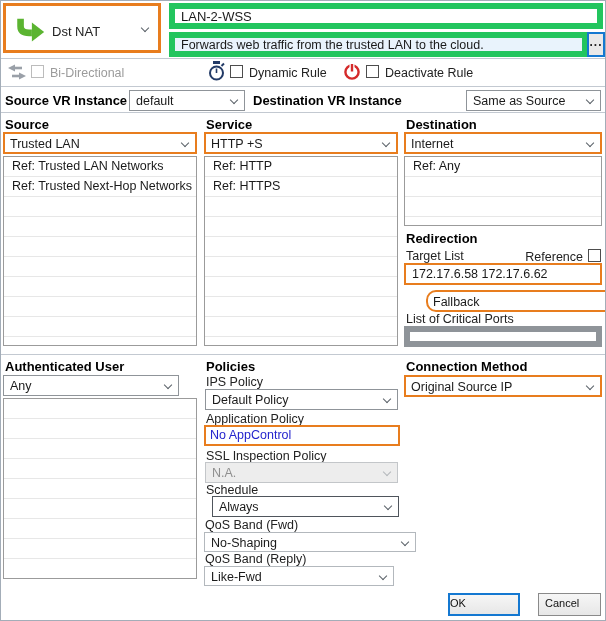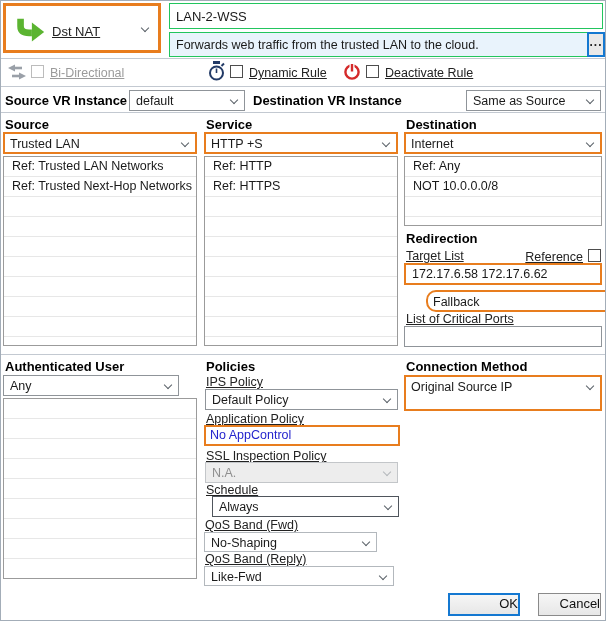--- a/index.html
+++ b/index.html
@@ -4,21 +4,21 @@
 <style>
   * { margin:0; padding:0; box-sizing:border-box; }
   body { font-family:"Liberation Sans","DejaVu Sans",sans-serif; background:#d6d6d6; }
   .dialog {
     position:relative; width:606px; height:621px; background:#fff;
     border:1px solid #a3adb8; overflow:hidden;
     font-size:12.5px; color:#1a1a1a;
   }
   .abs { position:absolute; }
   .bold { font-weight:bold; font-size:13px; color:#000; }
-  .lbl { font-size:12.5px; color:#222;text-decoration:underline; }
+  .lbl { font-size:12.5px; color:#222; }
   .sep { position:absolute; left:0; width:606px; height:1px; background:#c3c9d1; }
 
   .combo {
     position:absolute; background:#fff; border:1px solid #8f9499;
     line-height:18px; padding:1px 20px 1px 6px; white-space:nowrap; overflow:hidden;
   }
   .combo.orange { border:2px solid #e87d1e; padding-left:5px; }
   .combo.dark { border:1px solid #4f555c; }
   .combo.lite { border:1px solid #b3b8bd; }
   .combo.disabled { background:#ededed; color:#8f8f8f; border:1px solid #c3c6c9; }
@@ -30,35 +30,35 @@
   .combo.disabled .chev { border-color:#b4b8bc; }
 
   .listbox {
     position:absolute; background:#fff; border:1px solid #9b9b9b;
     background-image:repeating-linear-gradient(to bottom,#fff 0px,#fff 19px,#e7e7e7 19px,#e7e7e7 20px);
     overflow:hidden;
   }
   .listbox .row { height:20px; line-height:19px; padding-left:8px; white-space:nowrap; }
 
   .field {
-    position:absolute; background:#fff; border:1px solid #22c55e;
+    position:absolute; background:#fff; border:6px solid #22c55e;
     font-family:"Liberation Sans","DejaVu Sans",sans-serif; font-size:12.5px;
     padding:0 6px; color:#1a1a1a;
   }
   .field.orange { border:2px solid #e87d1e; }
   input.field { outline:none; }
 
   .checkbox {
     position:absolute; width:13px; height:13px; background:#fff; border:1px solid #4d4d4d;
   }
   .checkbox.disabled { border:1px solid #bcbcbc; }
 
   .btn {
     position:absolute; background:linear-gradient(#f6f6f6,#e7e7e7); border:1px solid #8a8a8a;
-    text-align:right; font-size:13px; color:#111; line-height:19px;
+    text-align:left; font-size:11px; color:#111; line-height:19px;
   }
   .btn.primary { border:2px solid #1478d1; line-height:17px; }
 
   .ruletype {
     position:absolute; left:2px; top:2px; width:158px; height:50px;
     border:3px solid #e87d1e; background:#fff;
   }
   .dots-btn {
     position:absolute; left:586px; top:31px; width:18px; height:25px;
     border:2px solid #1478d1; background:#e9e9e9; color:#222;
@@ -155,21 +155,20 @@
     <div class="row">Ref: HTTPS</div>
   </div>
 
   <span class="abs bold" style="left:405px; top:116px;">Destination</span>
   <div class="combo orange" style="left:403px; top:131px; width:198px; height:22px;">
     <span>Internet</span>
     <span class="chev"></span>
   </div>
   <div class="listbox" style="left:403px; top:155px; width:198px; height:70px;">
     <div class="row">Ref: Any</div>
-    <div class="row">NOT 10.0.0.0/8</div>
   </div>
 
   <span class="abs bold" style="left:405px; top:230px;">Redirection</span>
   <span class="abs lbl" style="left:405px; top:248px;">Target List</span>
   <span class="abs lbl" style="left:520px; top:249px; width:62px; text-align:right;">Reference</span>
   <span class="checkbox" style="left:587px; top:248px;"></span>
   <input class="field orange abs" style="left: 403px; top: 262px; width: 198px; height: 22px;" value="172.17.6.58 172.17.6.62">
   <div class="combo orange" style="left:425px; top:289px; width:198px; height:22px;border-radius:10px;">
     <span>Fallback</span>
     <span class="chev"></span>
@@ -198,32 +197,32 @@
   <div class="combo disabled" style="left:204px; top:461px; width:193px; height:21px;">
     <span>N.A.</span>
     <span class="chev"></span>
   </div>
   <span class="abs lbl" style="left:205px; top:482px;">Schedule</span>
   <div class="combo dark" style="left:211px; top:495px; width:187px; height:21px;">
     <span>Always</span>
     <span class="chev"></span>
   </div>
   <span class="abs lbl" style="left:204px; top:517px;">QoS Band (Fwd)</span>
-  <div class="combo lite" style="left:203px; top:531px; width:173px; height:20px;">
+  <div class="combo lite" style="left:203px; top:531px; width:212px; height:20px;">
     <span>No-Shaping</span>
     <span class="chev"></span>
   </div>
   <span class="abs lbl" style="left:204px; top:551px;">QoS Band (Reply)</span>
   <div class="combo lite" style="left:203px; top:565px; width:190px; height:20px;">
     <span>Like-Fwd</span>
     <span class="chev"></span>
   </div>
 
   <span class="abs bold" style="left:405px; top:358px;">Connection Method</span>
-  <div class="combo orange" style="left:403px; top:374px; width:198px; height:36px;">
+  <div class="combo orange" style="left:403px; top:374px; width:198px; height:22px;">
     <span>Original Source IP</span>
     <span class="chev"></span>
   </div>
 
   <div class="btn primary" style="left:447px; top:592px; width:72px; height:23px;">OK</div>
   <div class="btn" style="left:537px; top:592px; width:63px; height:23px;padding-left:6px;">Cancel</div>
 
 </div>
 
 </body></html>

